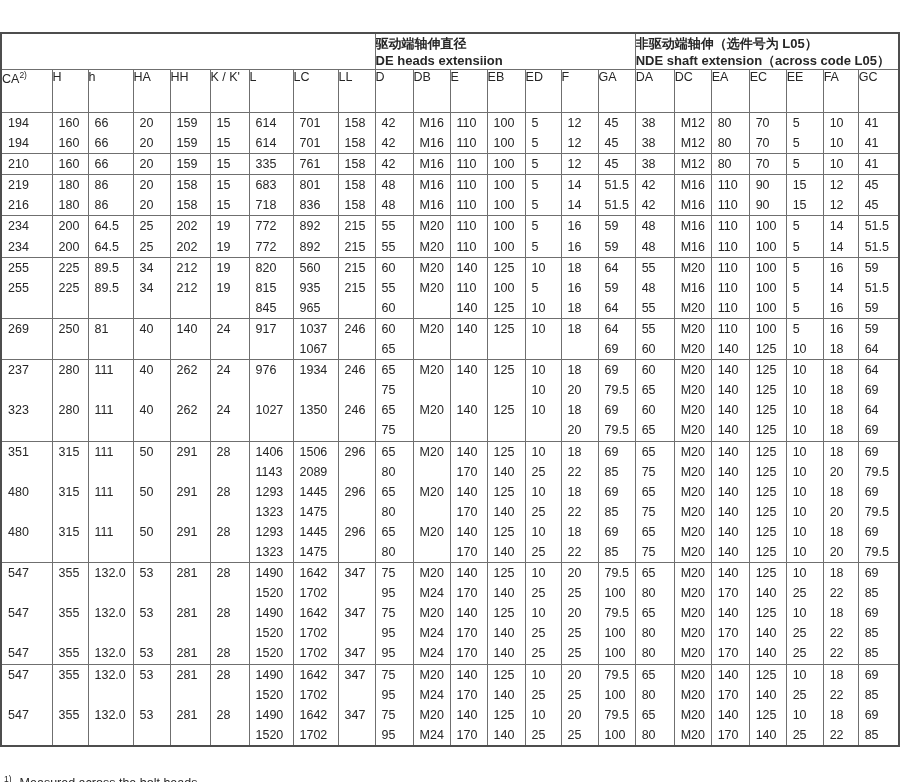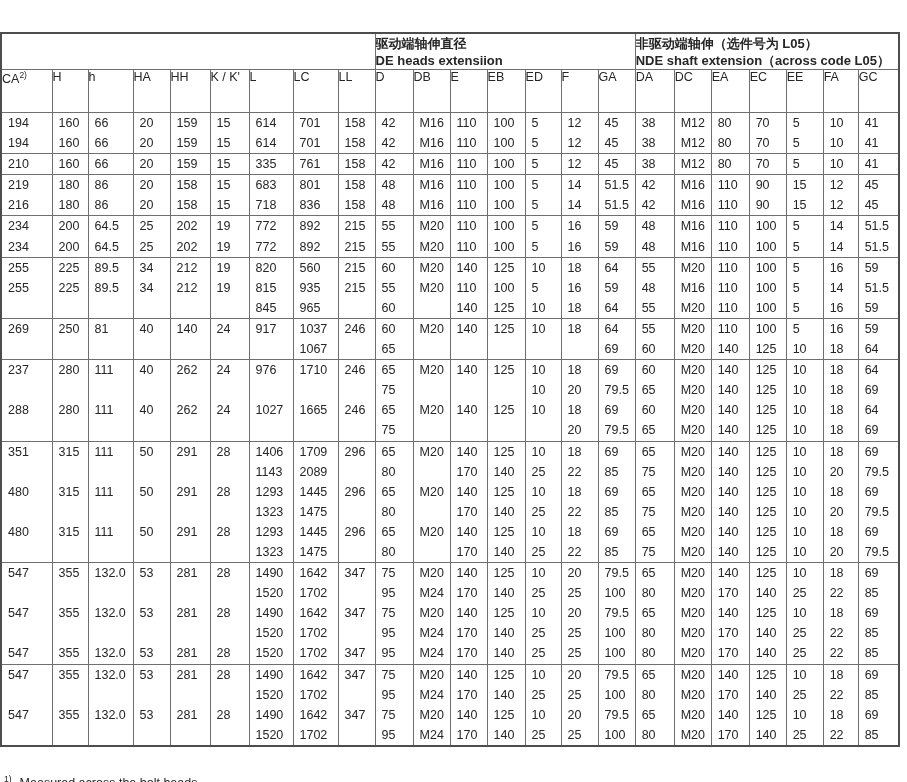--- a/index.html
+++ b/index.html
@@ -671,21 +671,21 @@
           </td>
           <td class="cell">
             <div class="ln">59</div>
             <div class="ln">64</div>
           </td>
         </tr>
         <tr>
           <td class="cell">
             <div class="ln">237</div>
             <div class="ln">&nbsp;</div>
-            <div class="ln">288</div>
+            <div class="ln">323</div>
             <div class="ln">&nbsp;</div>
           </td>
           <td class="cell">
             <div class="ln">280</div>
             <div class="ln">&nbsp;</div>
             <div class="ln">280</div>
             <div class="ln">&nbsp;</div>
           </td>
           <td class="cell">
             <div class="ln">111</div>
@@ -711,23 +711,23 @@
             <div class="ln">24</div>
             <div class="ln">&nbsp;</div>
           </td>
           <td class="cell">
             <div class="ln">976</div>
             <div class="ln">&nbsp;</div>
             <div class="ln">1027</div>
             <div class="ln">&nbsp;</div>
           </td>
           <td class="cell">
-            <div class="ln">1710</div>
-            <div class="ln">&nbsp;</div>
-            <div class="ln">1665</div>
+            <div class="ln">1934</div>
+            <div class="ln">&nbsp;</div>
+            <div class="ln">1350</div>
             <div class="ln">&nbsp;</div>
           </td>
           <td class="cell">
             <div class="ln">246</div>
             <div class="ln">&nbsp;</div>
             <div class="ln">246</div>
             <div class="ln">&nbsp;</div>
           </td>
           <td class="cell">
             <div class="ln">65</div>
@@ -865,21 +865,21 @@
           </td>
           <td class="cell">
             <div class="ln">1406</div>
             <div class="ln">1143</div>
             <div class="ln">1293</div>
             <div class="ln">1323</div>
             <div class="ln">1293</div>
             <div class="ln">1323</div>
           </td>
           <td class="cell">
-            <div class="ln">1709</div>
+            <div class="ln">1506</div>
             <div class="ln">2089</div>
             <div class="ln">1445</div>
             <div class="ln">1475</div>
             <div class="ln">1445</div>
             <div class="ln">1475</div>
           </td>
           <td class="cell">
             <div class="ln">296</div>
             <div class="ln">&nbsp;</div>
             <div class="ln">296</div>

